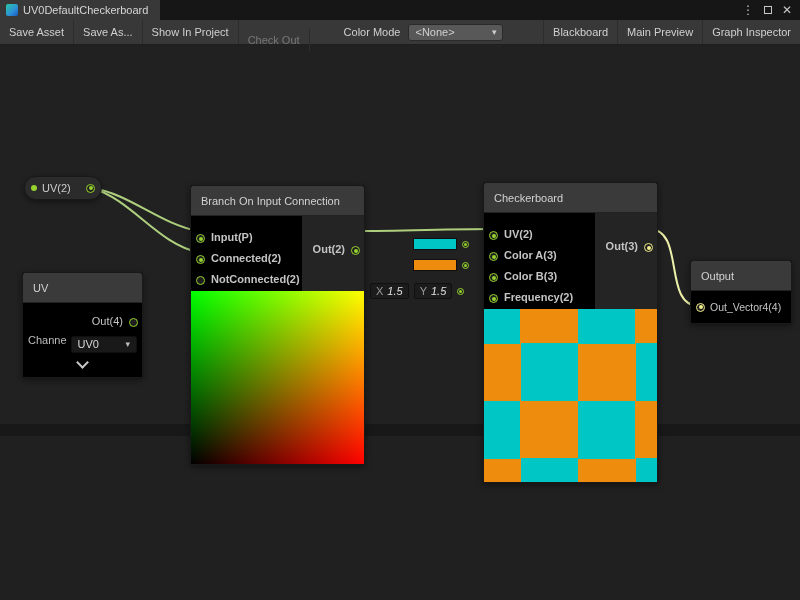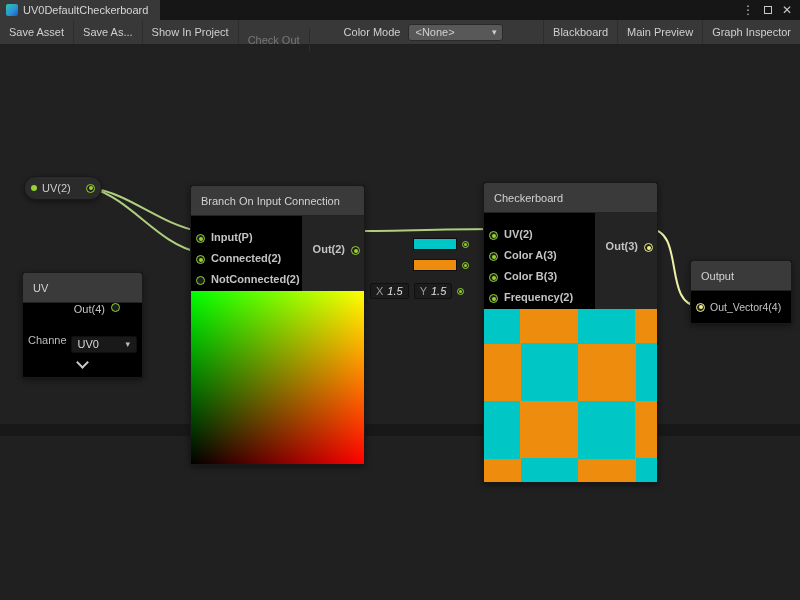--- a/index.html
+++ b/index.html
@@ -45,21 +45,21 @@
   .preview { width:173px; height:173px; }
   .uv-grad { background-image:linear-gradient(to top,#000000,#00ff00),linear-gradient(to right,#000000,#ff0000); background-blend-mode:screen; }
   .checker { background-image:conic-gradient(var(--cb) 0 90deg, var(--ca) 90deg 180deg, var(--cb) 180deg 270deg, var(--ca) 270deg 360deg); background-size:115px 115px; background-position:-21px -23px; }
 
   
   .pill { position:absolute; left:24px; top:176px; width:78px; height:24px; z-index:2; background:#2b2b2b; border:1px solid #191919; border-radius:12px; display:flex; align-items:center; gap:5px; padding:0 6px; font-size:11px; color:#cccccc; box-shadow:0 2px 5px rgba(0,0,0,.4); }
   .pill .bullet { width:6px; height:6px; border-radius:50%; background:var(--pg); }
   .pill .port { margin-left:auto; }
 
   
-  .uvnode-outrow { display:flex; align-items:flex-start; justify-content:flex-end; gap:6px; height:24px; padding:0 22px; }
+  .uvnode-outrow { display:flex; align-items:flex-end; justify-content:flex-end; gap:6px; height:24px; padding:0 4px; }
   .channel-row { display:flex; align-items:center; gap:4px; height:26px; padding:0 5px; }
   .channel-row .lbl { color:#bdbdbd; overflow:hidden; }
   .mini-dd { flex:1; background:#191919; border:1px solid #0f0f0f; border-radius:2px; height:17px; display:flex; align-items:center; padding:0 6px; color:#d8d8d8;margin-top:8px; }
   .mini-dd .dd-caret { margin-left:auto; font-size:9px; color:#bbbbbb; }
   .collapse-row { height:24px; display:flex; align-items:center; justify-content:center; }
   .chev { width:9px; height:9px; border-right:2px solid #c8c8c8; border-bottom:2px solid #c8c8c8; transform:rotate(45deg); margin-top:-5px; }
 
   
   .widget { position:absolute; display:flex; align-items:center; gap:5px; z-index:2; }
   .swatch { width:44px; height:12px; border:1px solid #101010; }

